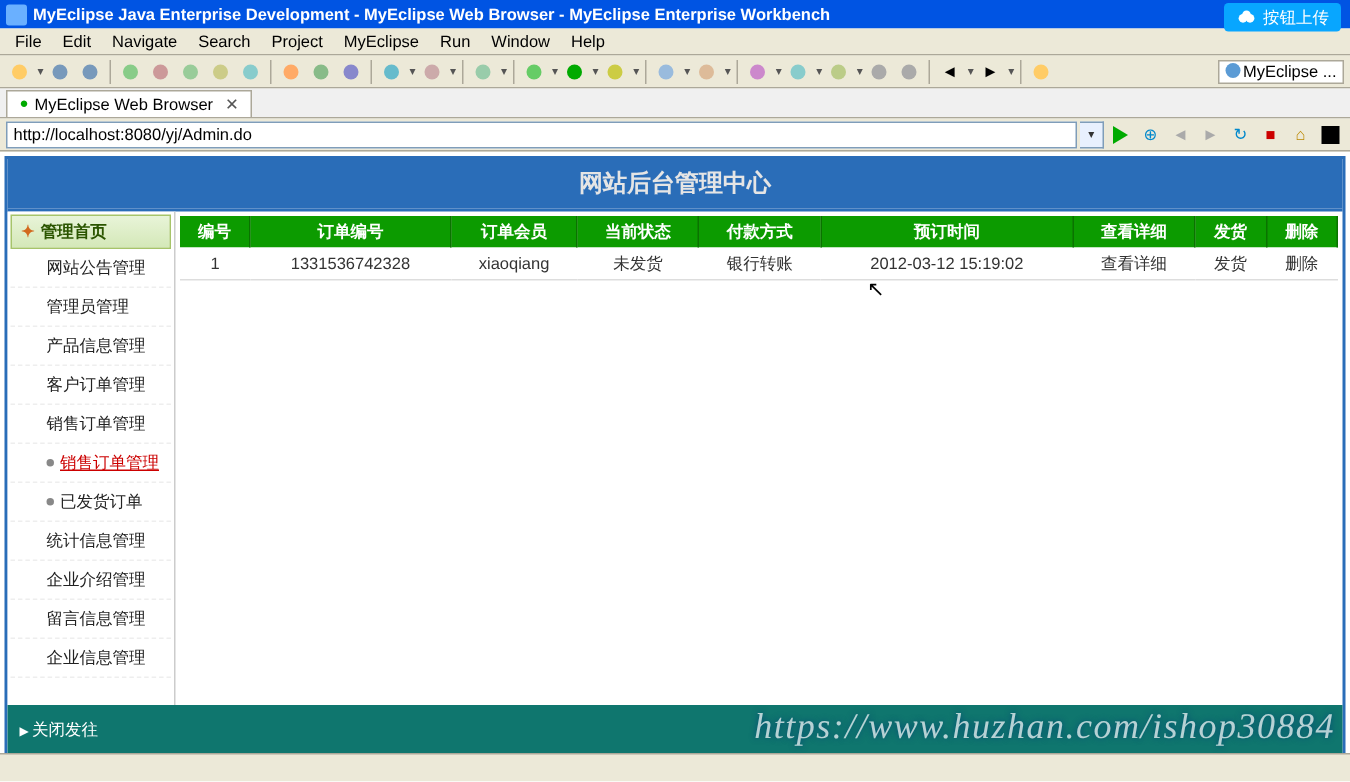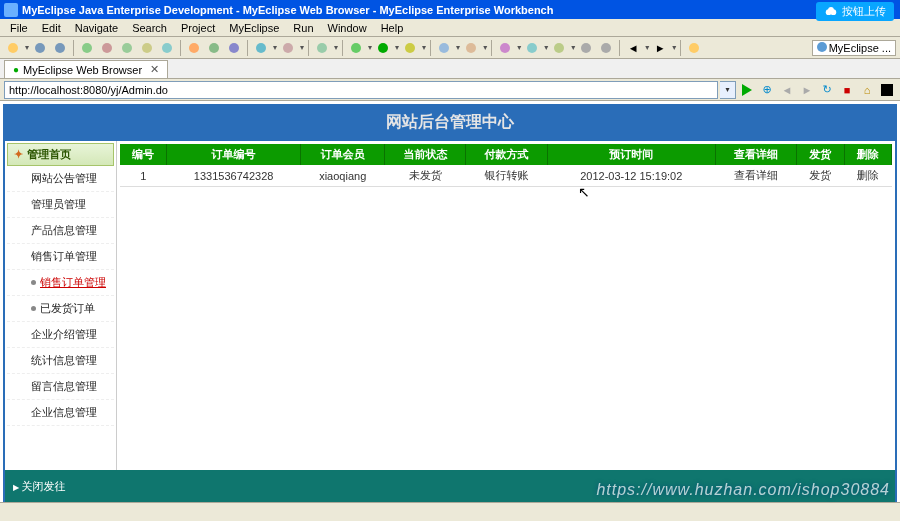--- a/index.html
+++ b/index.html
@@ -64,21 +64,21 @@
 tbody tr:nth-child(odd) { background: #fff; }
 
 
 .footer { position: absolute; bottom: 19px; left: 5px; right: 5px; height: 18px; background: #0f766e; color: #fff; display: flex; align-items: center; padding: 16px 8px; font-size: 11px; }
 .footer span:first-child::before { content: "▶ "; font-size: 8px; }
 
 
 .statusbar { position: absolute; bottom: 0; left: 0; right: 0; height: 19px; background: #ece9d8; border-top: 1px solid #aca899; }
 
 
-.watermark { position: absolute; bottom: 22px; right: 10px; color: rgba(255,255,255,0.7); font-size: 16px; font-style: italic; text-shadow: 0 0 4px rgba(0,60,120,0.8); pointer-events: none; font-family: Liberation Sans, sans-serif; letter-spacing: 1px; }
+.watermark { position: absolute; bottom: 22px; right: 10px; color: rgba(255,255,255,0.7); font-size: 24px; font-style: italic; text-shadow: 0 0 4px rgba(0,60,120,0.8); pointer-events: none; font-family: Liberation Serif, serif; letter-spacing: 1px; }
 
 
 .cursor { position: absolute; top: 184px; left: 578px; font-size: 14px; color: #000; pointer-events: none; }
 
 
 .stopsq { width: 12px; height: 12px; background: #000; }
 .gosq { width: 0; height: 0; border-left: 10px solid #0a0; border-top: 6px solid transparent; border-bottom: 6px solid transparent; }
 </style>
 </head>
 <body>
@@ -246,31 +246,32 @@
   <div class="contentrow">
 
     <div class="sidebar">
       <div class="hdr">
         <span>✦</span>
         <span>管理首页</span>
       </div>
       <div class="item">网站公告管理</div>
       <div class="item">管理员管理</div>
       <div class="item">产品信息管理</div>
+      <div class="item">客户订单管理</div>
       <div class="item">销售订单管理</div>
       <div class="item sub active">
           <span class="dot"></span>
           <span>销售订单管理</span>
         </div>
       <div class="item sub">
           <span class="dot"></span>
           <span>已发货订单</span>
         </div>
+      <div class="item">统计信息管理</div>
       <div class="item">企业介绍管理</div>
-      <div class="item">统计信息管理</div>
       <div class="item">留言信息管理</div>
       <div class="item">企业信息管理</div>
     </div>
 
     <div class="main">
       <table>
         <thead>
           <tr>
             <th>编号</th>
             <th>订单编号</th>

